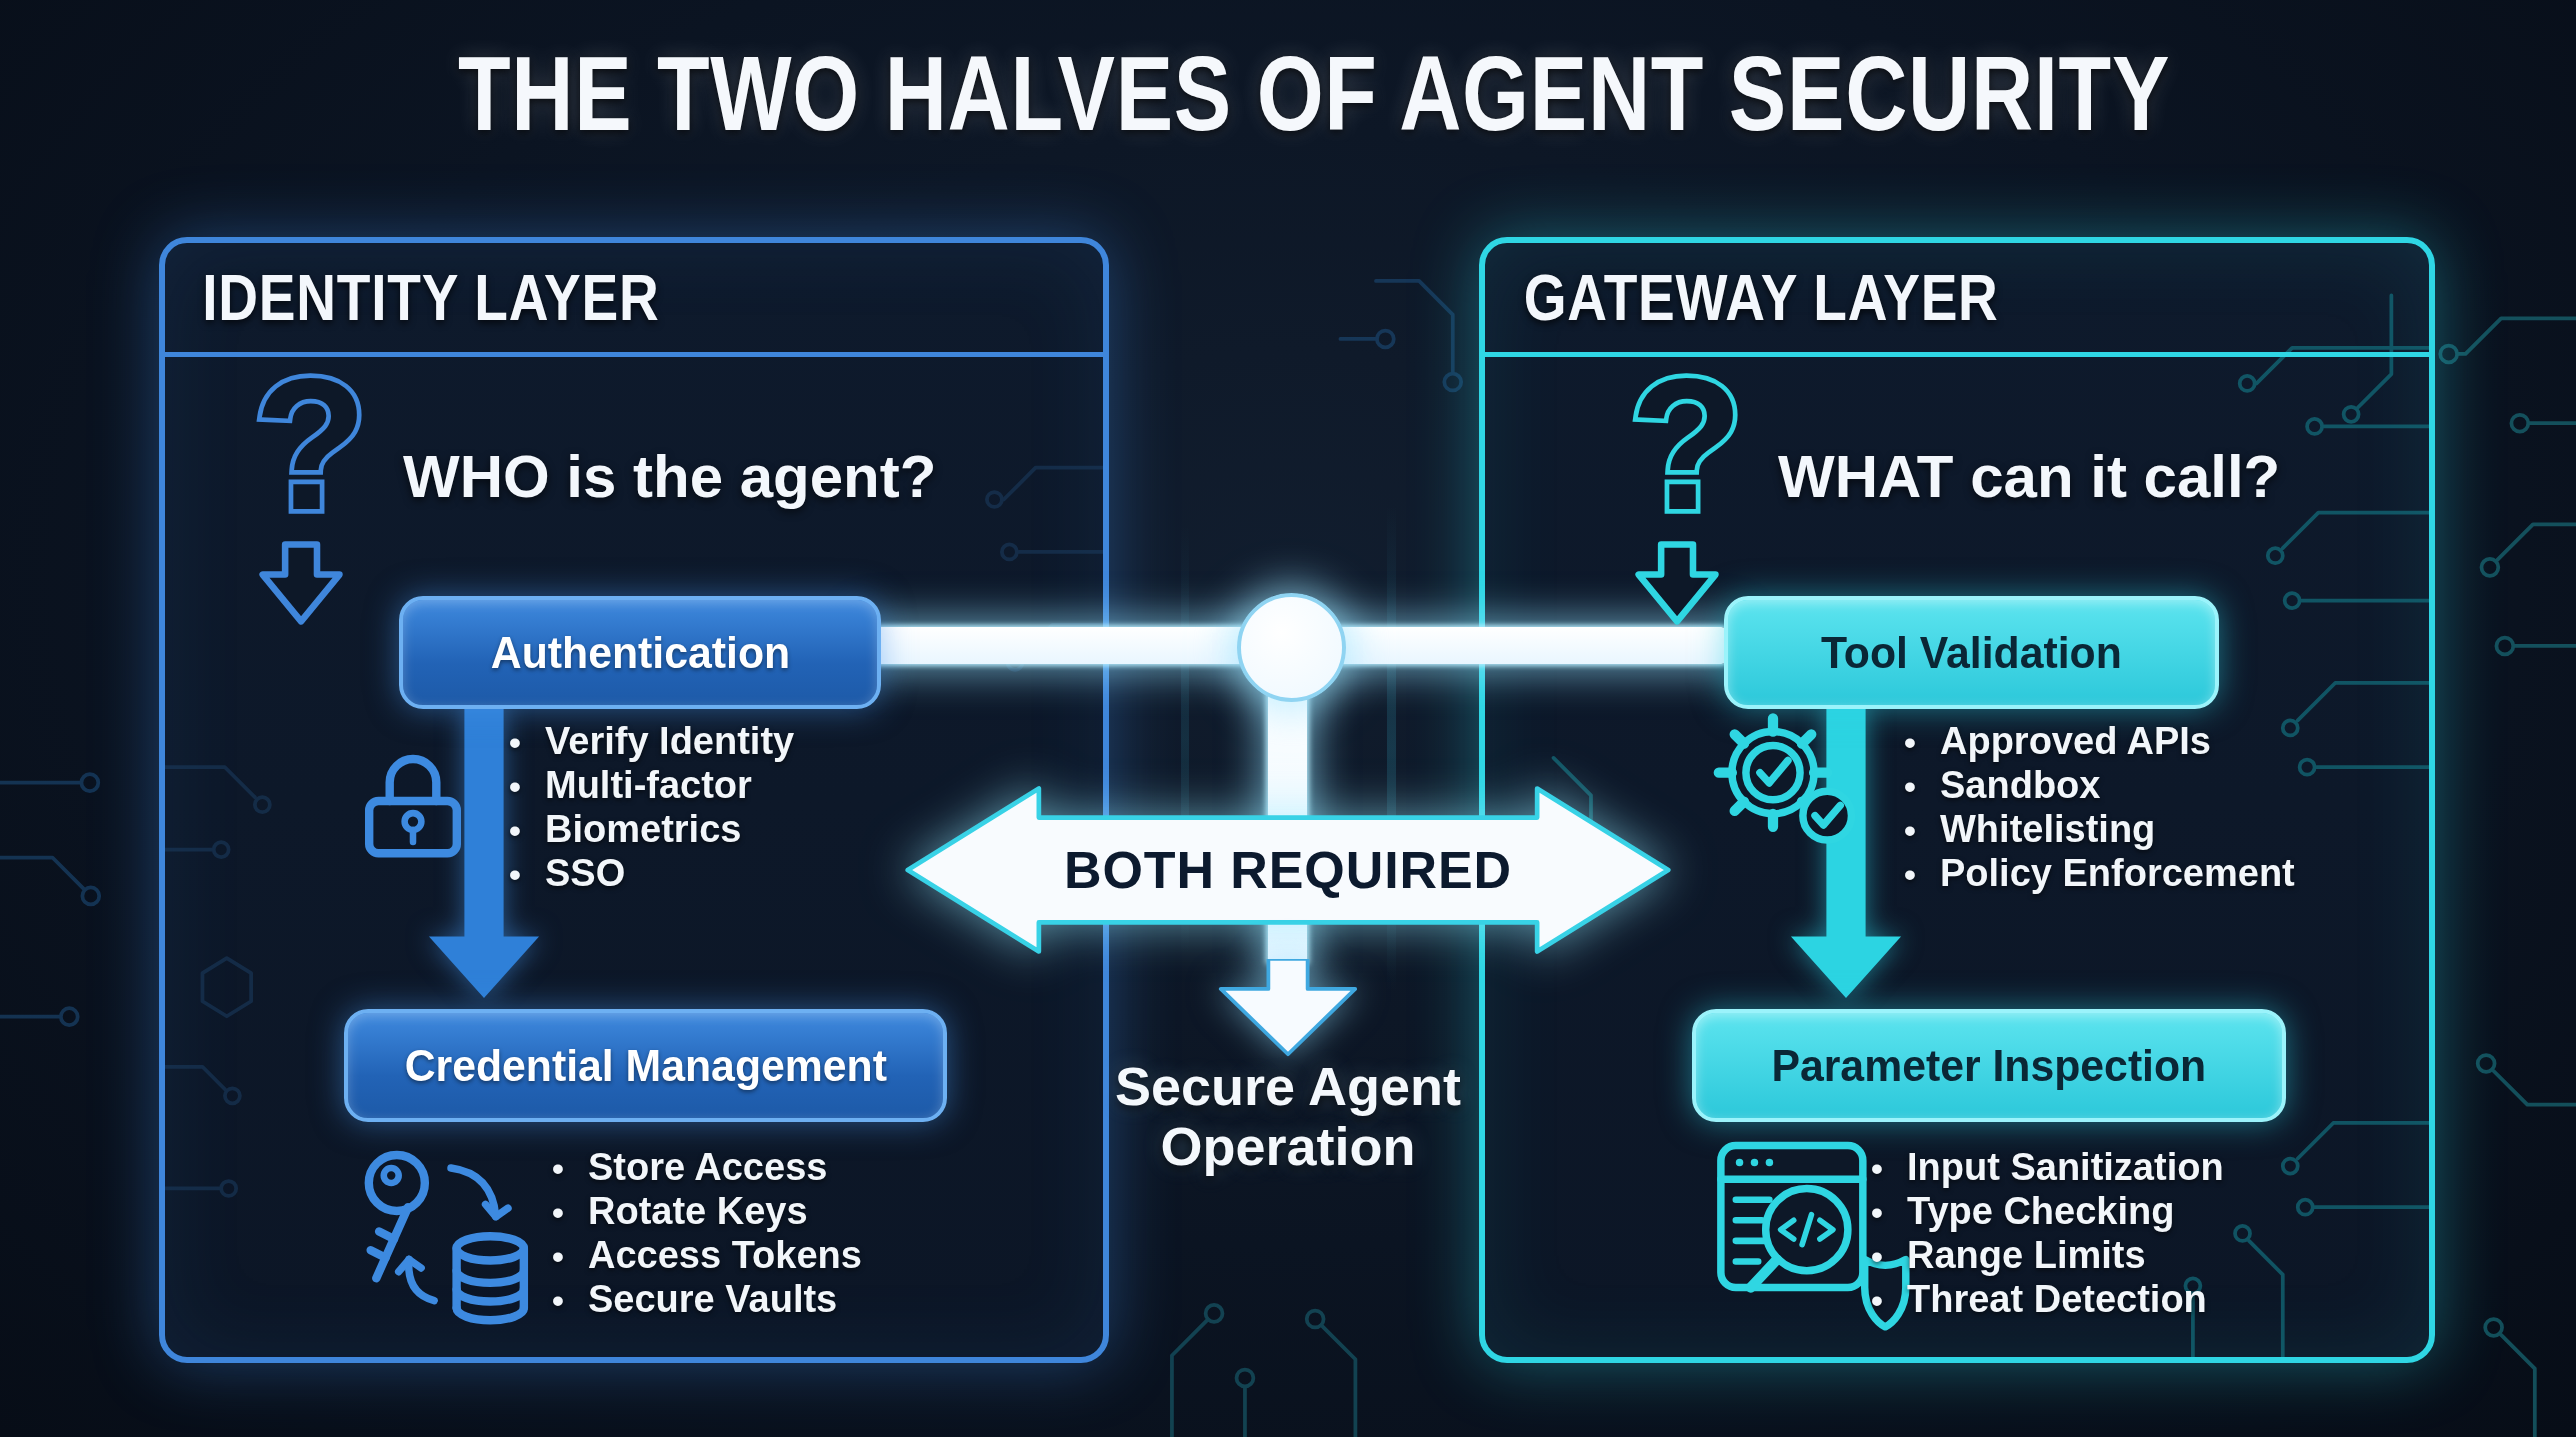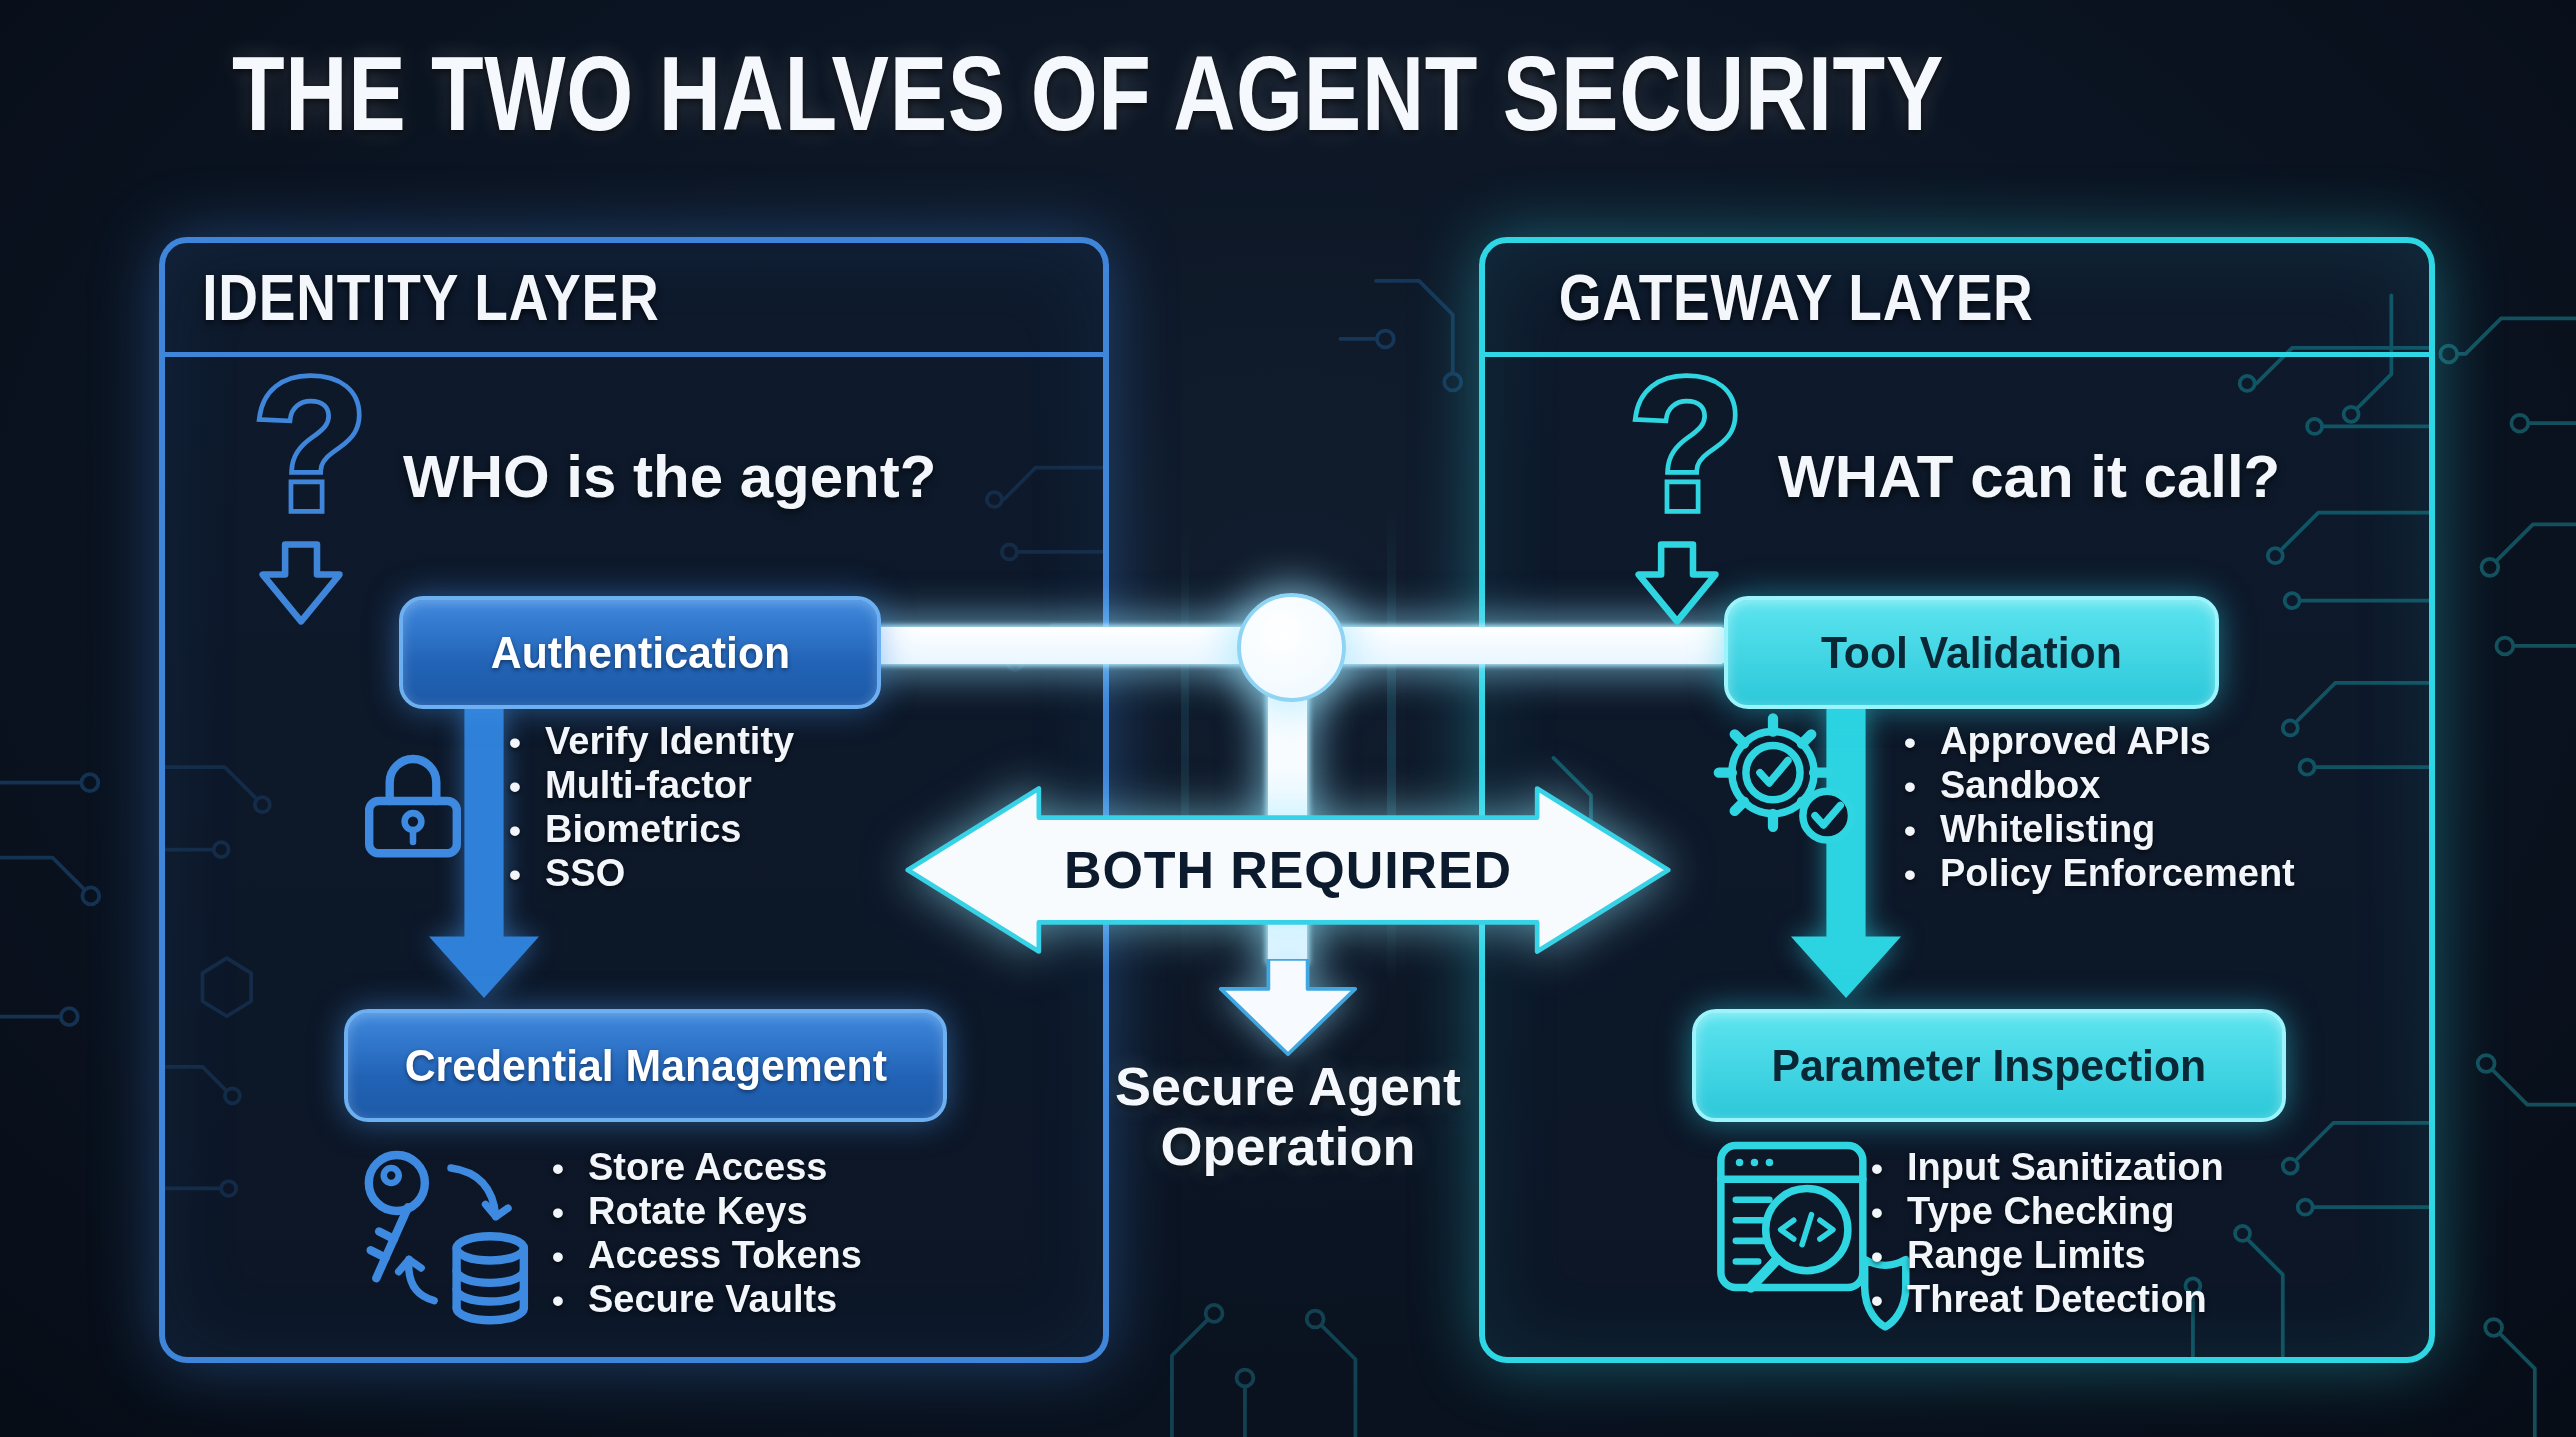--- a/index.html
+++ b/index.html
@@ -2,31 +2,31 @@
 <html style="font-size:15px"><head>
 <meta charset="utf-8">
 <style>
   html,body{margin:0;padding:0;background:#05090f;}
   #canvas{position:relative;width:2576px;height:1438px;overflow:hidden;
     background:radial-gradient(ellipse at 50% 40%, #111d2e 0%, #0b1422 55%, #070d17 100%);
     font-family:"Liberation Sans", sans-serif;}
   .abs{position:absolute;}
 
   
-  .title{left:8px;right:0;top:34px;text-align:left;z-index:8;padding-left:36px;}
+  .title{left:16px;right:0;top:34px;text-align:center;z-index:8;padding-left:36px;}
   .title span{display:inline-block;font-size:105px;font-weight:bold;color:#f5f8fc;
     transform:scaleX(.82);letter-spacing:0.9px;text-shadow:0 2.8px 9.4px rgba(0,0,0,.7),0 0 24px rgba(255,255,255,.18);}
 
   
   .panel{border-radius:28px;background:linear-gradient(180deg,#0e1a2c 0%,#0c1626 100%);z-index:2;}
   .panel.blue{border:6.6px solid #3f86db;box-shadow:0 0 66px rgba(63,134,219,.40), inset 0 0 84px rgba(63,134,219,.10);}
   .panel.cyan{border:6.6px solid #2fd6e4;box-shadow:0 0 66px rgba(47,214,228,.38), inset 0 0 84px rgba(47,214,228,.10);}
   .panel-header{position:absolute;left:0;right:0;top:0;height:109px;display:flex;align-items:center;justify-content:flex-start;z-index:3;}
   .panel.blue .panel-header{border-bottom:5.6px solid #3f86db;}
-  .panel.cyan .panel-header{border-bottom:5.6px solid #2fd6e4;padding-left:35px;}
+  .panel.cyan .panel-header{border-bottom:5.6px solid #2fd6e4;}
   .panel-header span{font-size:64px;font-weight:bold;color:#f3f7fc;transform:scaleX(.86);
     letter-spacing:0.9px;text-shadow:0 2.8px 7.5px rgba(0,0,0,.7);}
   .panel-traces{position:absolute;left:0;top:0;width:100%;height:100%;z-index:0;pointer-events:none;}
 
   
   .q-text{font-size:60px;font-weight:bold;color:#f3f7fc;z-index:6;text-shadow:0 2.8px 8.4px rgba(0,0,0,.65);white-space:nowrap;}
 
   
   .btn{display:flex;align-items:center;justify-content:center;font-weight:bold;border-radius:24px;z-index:6;white-space:nowrap;}
   .btn .lbl{transform:scaleX(.95);}

